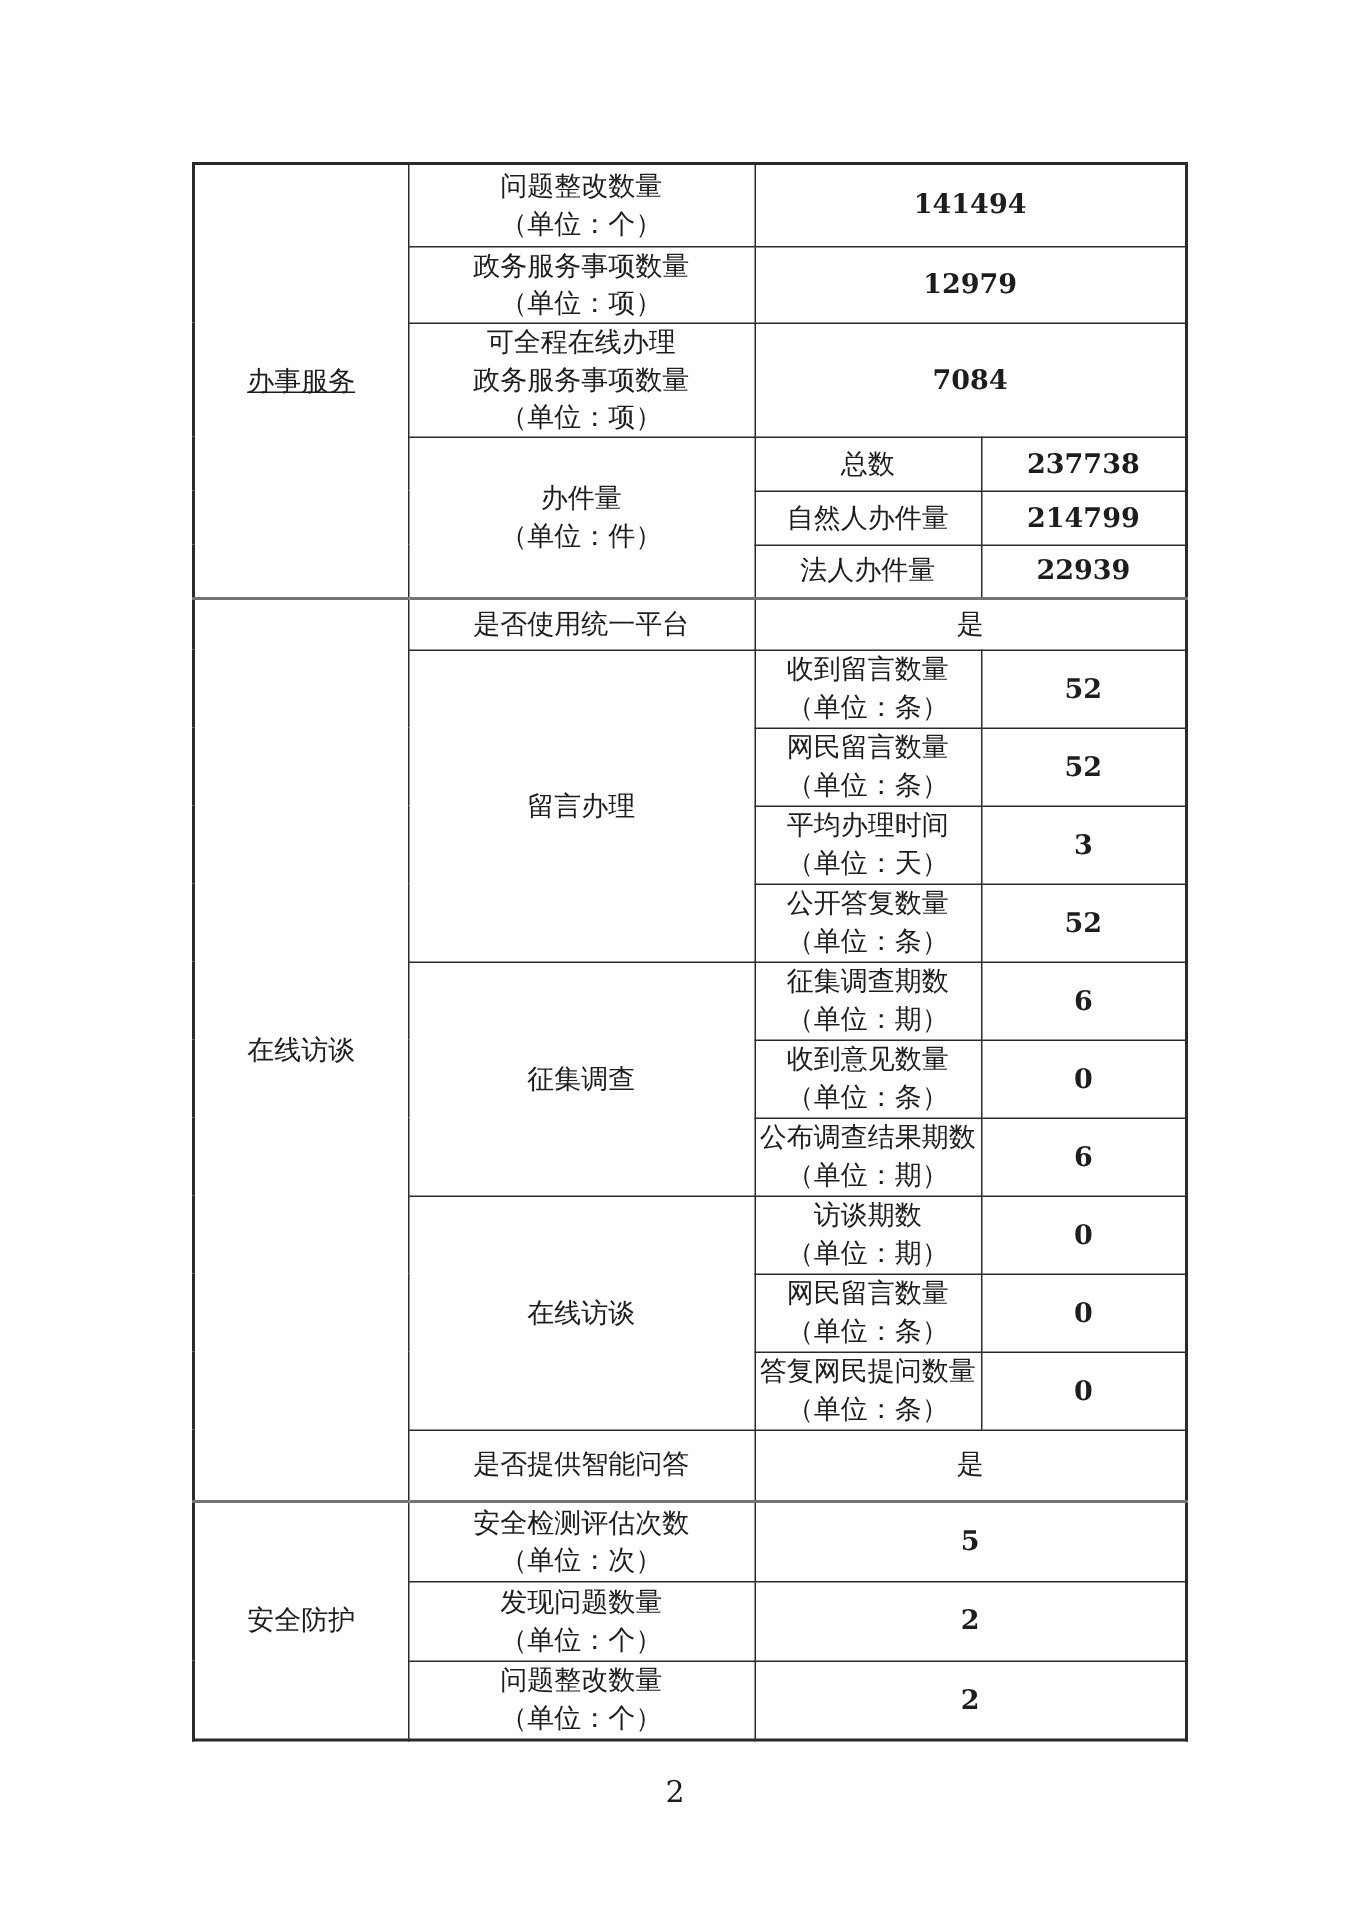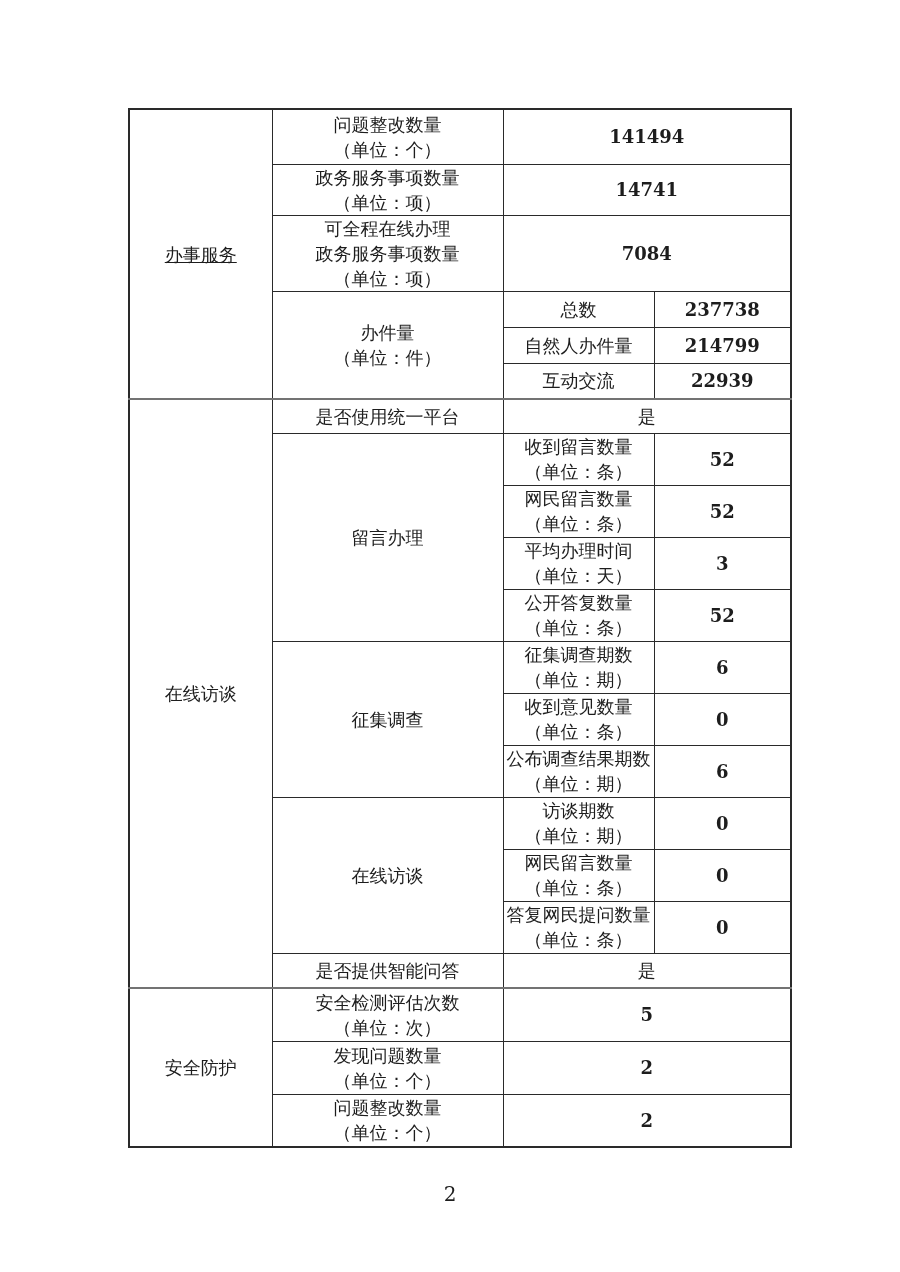--- a/index.html
+++ b/index.html
@@ -23,21 +23,21 @@
     font-size:18px; line-height:25px;
     padding:0; overflow:hidden;
   }
   tr.sec td { border-top:2px solid #737373; }
 
   td.cat-top { vertical-align:top; padding-top:8px;text-decoration:underline; }
   .num { font-size:19px;font-weight:bold; }
 
   tr.h55 { height:55px; } tr.h51 { height:51px; } tr.h75 { height:75px; }
   tr.h36 { height:36px; } tr.h34 { height:34px; } tr.h52 { height:52px; }
-  tr.h35 { height:35px; } tr.h53 { height:53px; }
+  tr.h35 { height:48px; } tr.h53 { height:53px; }
 
   .pageno {
     position:absolute; top:1182px; left:0; width:900px;
     text-align:center; font-size:20px; line-height:24px;
   }
 </style>
 </head>
 <body>
 
 <div class="page">
@@ -57,21 +57,21 @@
         <div>问题整改数量</div>
         <div>（单位：个）</div>
       </td>
       <td class="num" colspan="2">141494</td>
     </tr>
     <tr class="h51">
       <td>
         <div>政务服务事项数量</div>
         <div>（单位：项）</div>
       </td>
-      <td class="num" colspan="2">14741</td>
+      <td class="num" colspan="2">12979</td>
     </tr>
     <tr class="h75">
       <td>
         <div>可全程在线办理</div>
         <div>政务服务事项数量</div>
         <div>（单位：项）</div>
       </td>
       <td class="num" colspan="2">7084</td>
     </tr>
     <tr class="h36">
@@ -80,21 +80,21 @@
         <div>（单位：件）</div>
       </td>
       <td>总数</td>
       <td class="num">237738</td>
     </tr>
     <tr class="h36">
       <td>自然人办件量</td>
       <td class="num">214799</td>
     </tr>
     <tr class="h36">
-      <td>互动交流</td>
+      <td>法人办件量</td>
       <td class="num">22939</td>
     </tr>
 
     <tr class="h34 sec">
       <td rowspan="12">在线访谈</td>
       <td>是否使用统一平台</td>
       <td colspan="2">是</td>
     </tr>
     <tr class="h52">
       <td rowspan="4">留言办理</td>

